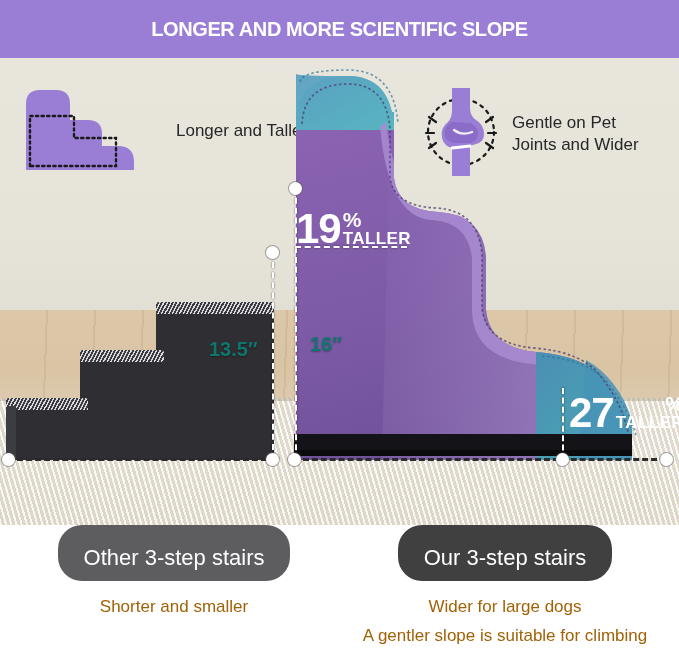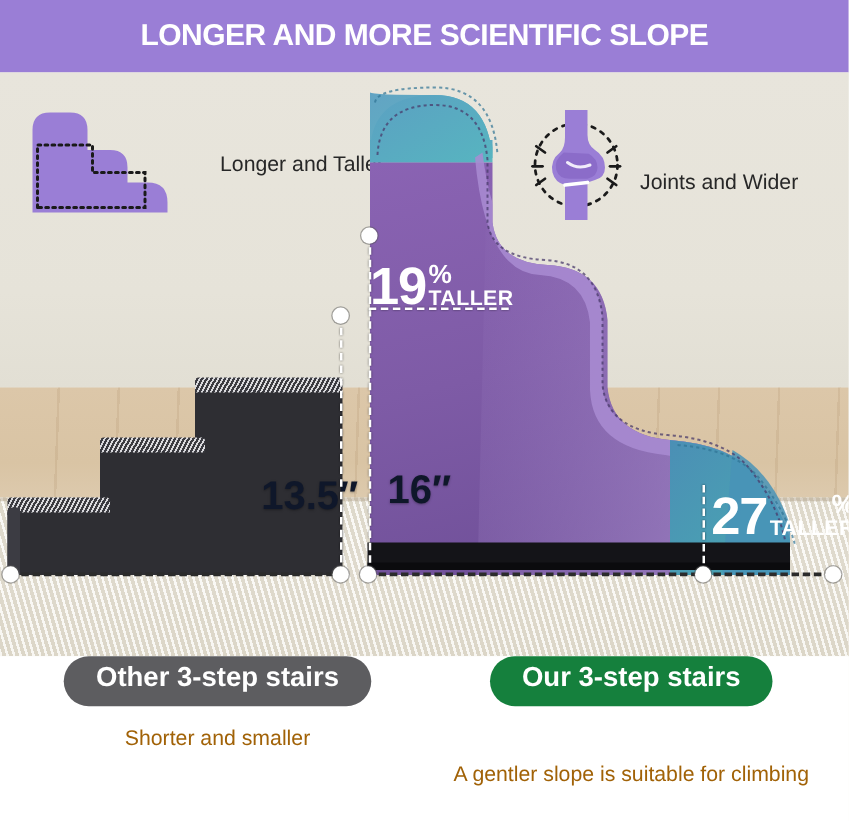--- a/index.html
+++ b/index.html
@@ -11,21 +11,21 @@
   }
   .page{position:relative;width:679px;height:657px;background:#fff;}
 
   
   .banner{
     position:absolute;left:0;top:0;width:679px;height:58px;
     background:#9a7ed6;
     display:flex;align-items:center;justify-content:center;
   }
   .banner-title{
-    color:#ffffff;font-weight:bold;font-size:24px;letter-spacing:-0.4px;
+    color:#ffffff;font-weight:bold;font-size:20px;letter-spacing:-0.4px;
     white-space:nowrap;font-family:"Liberation Sans",sans-serif;
   }
 
   
   .scene{
     position:absolute;left:0;top:58px;width:679px;height:467px;
     overflow:hidden;background:#e7e4da;
   }
   .wall{
     position:absolute;left:0;top:0;width:679px;height:252px;
@@ -85,22 +85,22 @@
   .badge-num{font-size:42px;font-weight:bold;line-height:.92;letter-spacing:-1px;}
   .badge-stack{display:flex;flex-direction:column;align-items:flex-start;margin-left:2px;}
   .badge-pct{font-size:21px;font-weight:bold;line-height:.95;}
   .badge-word{font-size:17px;font-weight:bold;letter-spacing:.4px;line-height:1.1;}
   #badge-taller{left:296px;top:152px;}
   #badge-longer{left:569px;top:336px;}
   #badge-longer .badge-stack{align-items:flex-end;}
 
   
   .dim-inner{
-    position:absolute;color:#0f172a;font-size:32px;font-weight:bold;
-    text-shadow:0 1px 2px rgba(0,0,0,.35);font-family:"Liberation Sans",sans-serif;margin-top:40px;
+    position:absolute;color:#0f766e;font-size:20px;font-weight:bold;
+    text-shadow:0 1px 2px rgba(0,0,0,.35);font-family:"Liberation Sans",sans-serif;
   }
   #dim-135{left:209px;top:280px;}
   #dim-16{left:310px;top:275px;}
   .vline{
     position:absolute;width:0;border-left:2px dashed #ffffff;
     filter:drop-shadow(0 0 1px rgba(0,0,0,.55));
   }
   .hline{
     position:absolute;height:0;border-top:2px dashed #ffffff;
     filter:drop-shadow(0 0 1px rgba(0,0,0,.5));
@@ -118,26 +118,26 @@
   }
   #w18{left:123px;top:466px;}
   #w23{left:461px;top:466px;}
 
   
   .footer{position:absolute;left:0;top:525px;width:679px;height:132px;background:#fff;}
   .col{position:absolute;top:0;text-align:center;}
   #col-other{left:14px;width:320px;}
   #col-our{left:340px;width:330px;}
   .pill{
-    display:inline-block;border-radius:24px;padding:4px 26px 10px;
-    color:#fff;font-size:22px;font-weight:bold;white-space:nowrap;
+    display:inline-block;border-radius:24px;padding:20px 26px 10px;
+    color:#fff;font-size:22px;font-weight:normal;white-space:nowrap;
     font-family:"Liberation Sans",sans-serif;
   }
   #pill-other{background:#5d5d60;}
-  #pill-our{background:#15803d;}
+  #pill-our{background:#404040;}
   .cap{
     color:#a16207;font-size:17px;line-height:1.72;margin-top:11px;
     font-family:"Liberation Sans",sans-serif;
   }
 </style>
 </head>
 <body>
 
 <div class="page">
 
@@ -173,21 +173,21 @@
             <path d="M18 36 L11 31"></path>
               <path d="M16 47 L8 47"></path>
               <path d="M18 57 L11 62"></path>
             <path d="M68 36 L75 31"></path>
               <path d="M70 47 L78 47"></path>
               <path d="M68 57 L75 62"></path>
           </g>
         </svg>
       </span>
       <span class="feature-text feat-label-right">
-        <br>
+        <span>Gentle on Pet</span><br>
         <span>Joints and Wider</span>
       </span>
     </div>
 
     <div class="stairs">
 
       <div class="stair-top" style="left:152px;top:52px;width:118px;height:14px;border-radius:3px 3px 0 0;"></div>
       <div class="stair-body" style="left:152px;top:64px;width:118px;height:146px;"></div>
 
       <div class="stair-top" style="left:76px;top:100px;width:84px;height:14px;border-radius:3px 3px 0 0;"></div>
@@ -302,19 +302,19 @@
   </div>
 
   <div class="footer">
     <div class="col" id="col-other">
       <div class="pill" id="pill-other">Other 3-step stairs</div>
       <div class="cap">Shorter and smaller</div>
     </div>
     <div class="col" id="col-our">
       <div class="pill" id="pill-our">Our 3-step stairs</div>
       <div class="cap">
-        <br>
+        <span>Wider for large dogs</span><br>
         <span>A gentler slope is suitable for climbing</span>
       </div>
     </div>
   </div>
 
 </div>
 
 </body></html>

